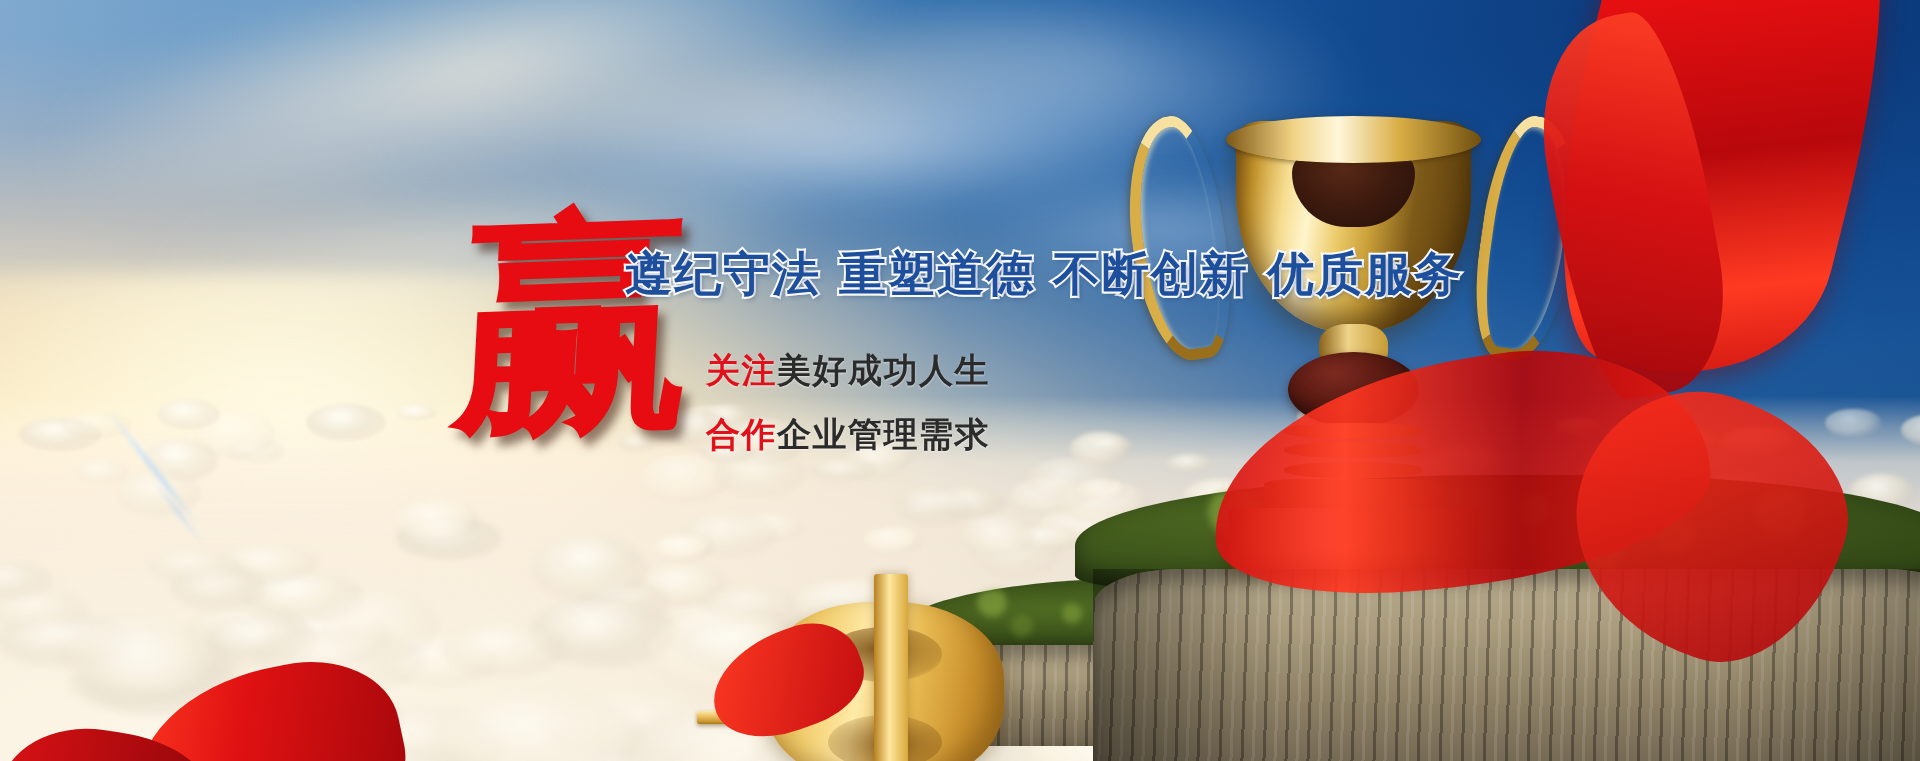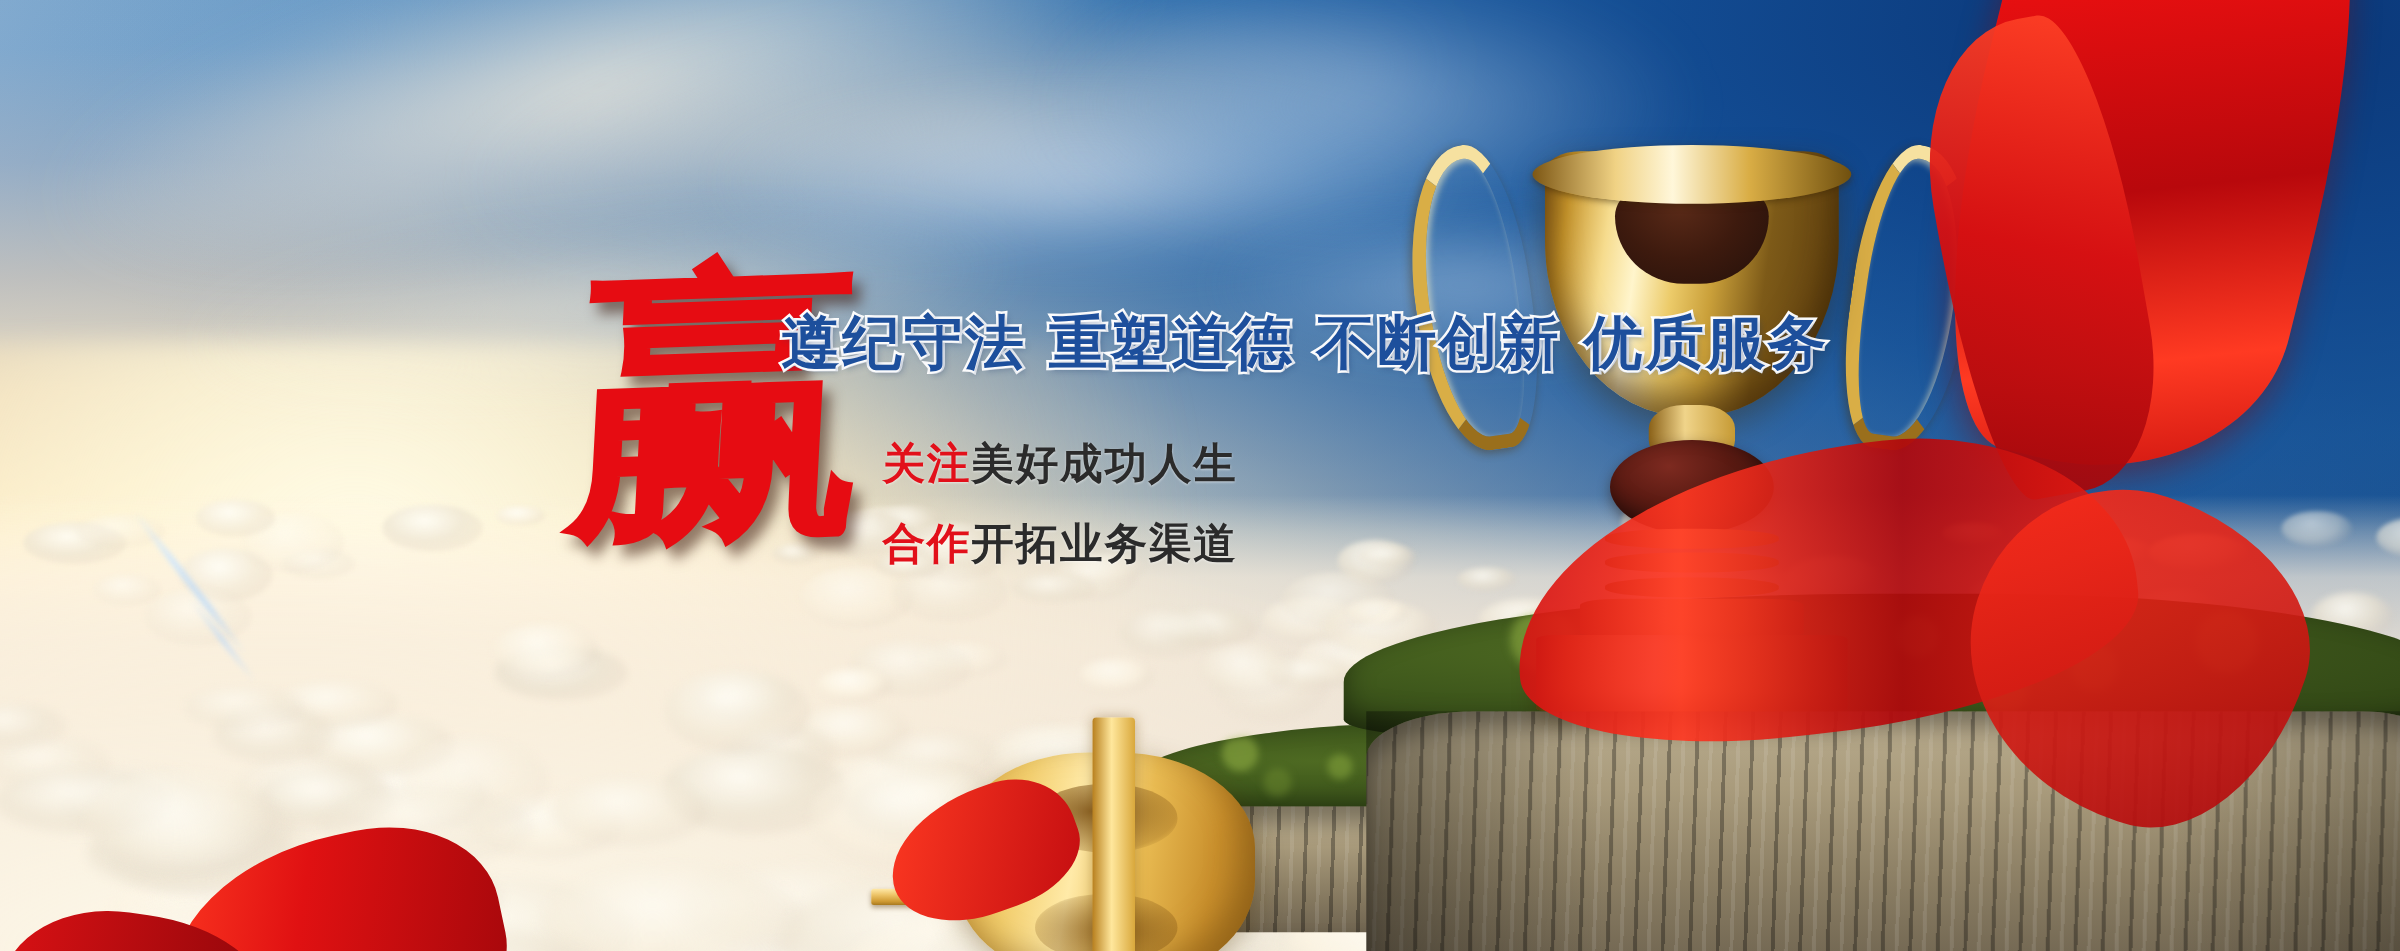--- a/index.html
+++ b/index.html
@@ -630,17 +630,17 @@
 
   <div class="copy">
 
     <div class="calligraphy">赢</div>
 
     <div class="headline" id="headline"><span class="seg">遵纪守法</span><span class="seg">重塑道德</span><span class="seg">不断创新</span><span class="seg">优质服务</span></div>
 
 
     <div class="lines" id="lines">
         <div class="line"><span class="kw">关注</span><span>美好成功人生</span></div>
-        <div class="line"><span class="kw">合作</span><span>开拓业务渠道</span></div>
+        <div class="line"><span class="kw">合作</span><span>企业管理需求</span></div>
       </div>
 
   </div>
 </div>
 
 </body></html>

